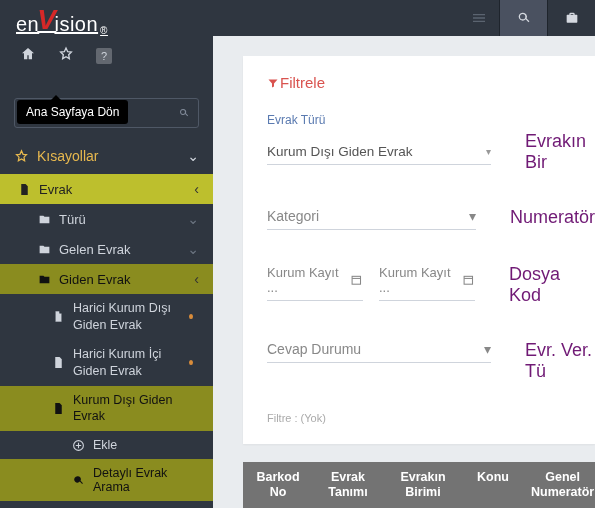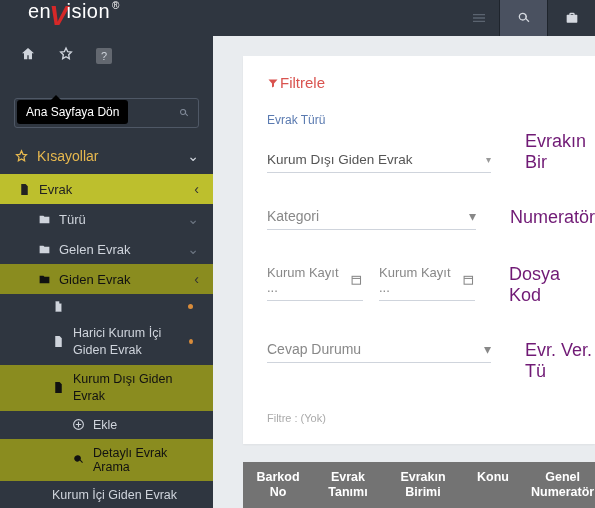--- a/index.html
+++ b/index.html
@@ -1,19 +1,19 @@
 <!DOCTYPE html>
 <html><head>
 <meta charset="utf-8">
 <style>
   * { box-sizing: border-box; margin: 0; padding: 0; font-family: -apple-system, BlinkMacSystemFont, "Segoe UI", Arial, sans-serif; }
   body { width: 595px; height: 508px; overflow: hidden; background: #fff; position: relative; }
 
   .topbar { display: flex; height: 36px; background: #2f3640; }
-  .brand { width: 213px; display: flex; align-items: flex-start; padding-left: 28px; background: #2f3640; color: #fff; font-size: 20px; font-weight: 300; letter-spacing: 0.5px; }
+  .brand { width: 213px; display: flex; align-items: flex-end; padding-left: 16px; background: #2f3640; color: #fff; font-size: 20px; font-weight: 300; letter-spacing: 0.5px; text-decoration: underline; }
   .brand .v { color: #d62828; font-weight: 700; font-style: italic; font-size: 28px; margin: 0 -2px; }
   .brand .reg { font-size: 10px; vertical-align: super; margin-left: 2px; }
   .top-actions { display: flex; }
   .top-btn { width: 48px; display: flex; align-items: center; justify-content: center; color: #d5d9e0; border-left: 1px solid #1e242c; cursor: pointer; }
   .top-btn.hamburger { width: 40px; border-left: none; color: #5b6470;}
   .top-btn.search { background: #4a5160; }
   .top-btn svg { width: 16px; height: 16px; }
 
   .layout { display: flex; height: calc(100% - 36px); }
 
@@ -51,21 +51,21 @@
   .main { flex: 1; background: #e9ecef; overflow: hidden; position: relative; }
   .card { background: #fff; margin: 20px 0 18px 30px; padding: 18px 0 20px 24px; box-shadow: 0 1px 2px rgba(0,0,0,0.05); }
   .filter-h { color: #d9534f; font-size: 15px; font-weight: 500; display:flex; align-items:center; gap:1px; margin-bottom: 22px; cursor:pointer;}
   .filter-h svg { width:12px; height:12px; }
 
   .frow { display: flex; gap: 34px; margin-bottom: 30px; }
   .frow:last-of-type { margin-bottom: 18px;}
   .fcol { width: 224px; }
   .fcol.narrow { width: 96px; }
   .fcol.right { flex:1; }
-  .flabel-top { color: #5a7ab0; font-size: 12px; margin-bottom: 20px; }
+  .flabel-top { color: #5a7ab0; font-size: 12px; margin-bottom: 12px; }
   .fvalue { color: #555; font-size: 13.5px; border-bottom: 1px solid #cfd4dc; padding: 5px 0; display:flex; justify-content:space-between; align-items:center; }
   .fvalue .carat { color:#999; font-size:10px; }
   .fplaceholder { color: #888; font-size: 14px; border-bottom: 1px solid #cfd4dc; padding: 5px 0; display:flex; justify-content:space-between; align-items:center;gap:12px;}
   .fright-label { color: #701a75; font-size: 18px; padding-top: 18px; }
   .datecell { display:flex; align-items:center; gap:6px; color:#888; font-size:13px; border-bottom:1px solid #cfd4dc; padding:5px 0;}
   .datecell svg { width:14px; height:14px; color:#888; margin-left:auto;}
   .filtre-note { color:#aaa; font-size:11px; }
 
   .tablehead { background: #737373; color: #fff; display: flex; padding: 8px 0; font-size: 12.5px; margin-left: 30px; text-align:center; font-weight:600;}
   .th { padding: 0 8px; line-height:1.2; }
@@ -173,20 +173,21 @@
           <span>Giden Evrak</span>
         </span>
       <span class="chev" style="color:#333;">‹</span>
     </div>
 
     <div class="row lvl4">
       <span class="lbl">
           <svg class="icn-sm" viewBox="0 0 24 24">
             <path fill="currentColor" d="M6 2h8l4 4v16H6z M14 2v4h4" stroke="#2f3640" stroke-width="1"></path>
           </svg>
+          <span>Harici Kurum Dışı Giden Evrak</span>
         </span>
       <span class="dot"></span>
     </div>
     <div class="row lvl4">
       <span class="lbl">
           <svg class="icn-sm" viewBox="0 0 24 24">
             <path fill="currentColor" d="M6 2h8l4 4v16H6z"></path>
           </svg>
           <span>Harici Kurum İçi Giden Evrak</span>
         </span>

